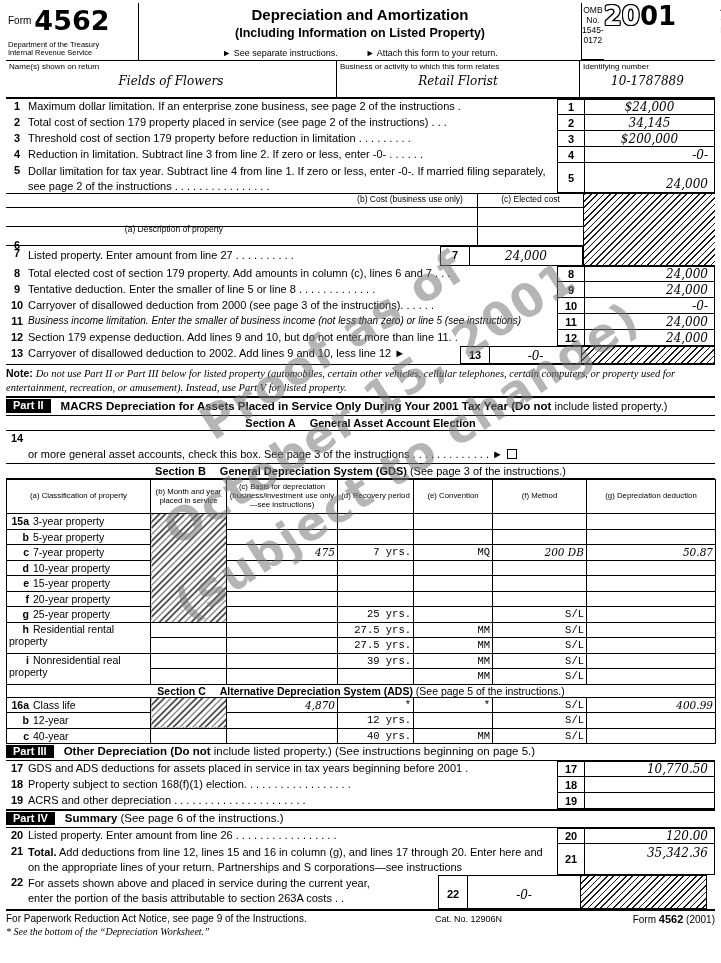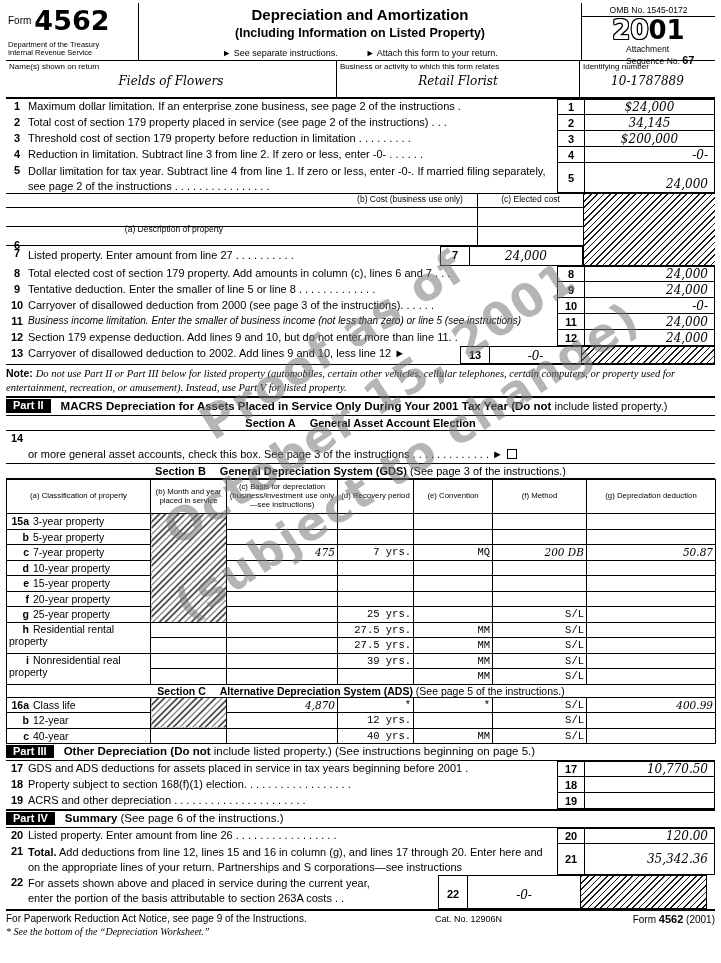--- a/index.html
+++ b/index.html
@@ -21,21 +21,21 @@
   .hdr { display:flex; border-bottom:1px solid #000; height:58px; }
   .hdr-left { width:133px; border-right:1.5px solid #000; padding:2px 2px 0 2px; display:flex; flex-direction:column; justify-content:space-between; }
   .form-line { display:flex; align-items:flex-start; gap:3px; }
   .form-word { font-size:10px; margin-top:10px; }
   .form-num { font-size:27px; font-weight:bold; letter-spacing:0px; font-family:"DejaVu Sans",sans-serif; }
   .dept { font-size:7.5px; line-height:1.15; padding-bottom:2px; }
   .hdr-center { flex:1; text-align:center; padding-top:3px; }
   .hdr-title { font-size:15px; font-weight:bold; }
   .hdr-sub { font-size:12.5px; font-weight:bold; margin-top:3px; }
   .hdr-instr { font-size:9px; margin-top:8px; display:flex; justify-content:center; gap:28px; }
-  .hdr-right { width:134px; border-left:1.5px solid #000; text-align:center; display:flex; flex-direction:column; }
+  .hdr-right { width:134px; border-left:1.5px solid #000; text-align:center; display:flex; flex-direction:row; }
   .omb { font-size:8.5px; padding:2px 0 1px 0; border-bottom:1.5px solid #000; }
   .year { font-size:26px; font-weight:bold; font-family:"DejaVu Sans",sans-serif; line-height:1.05; }
   .year .outline { color:#fff; text-shadow:-1px -1px 0 #000,1px -1px 0 #000,-1px 1px 0 #000,1px 1px 0 #000,0 1px 0 #000,0 -1px 0 #000,1px 0 0 #000,-1px 0 0 #000; }
   .attach { font-size:8.5px; text-align:left; padding-left:8px; line-height:1.2;margin-left:36px; }
   .attach .seq-num { font-size:11px; font-weight:bold; }
 
   .id-row { display:flex; border-bottom:2px solid #000; height:38px; }
   .id-cell { padding:1px 3px; }
   .id-label { font-size:8px; }
   .id-val { text-align:center; margin-top:3px; }
@@ -469,21 +469,21 @@
   <div class="frow h16">
     <span class="ln">20</span>
     <span class="txt">Listed property. Enter amount from line 26   .   .   .   .   .   .   .   .   .   .   .   .   .   .   .   .   .</span>
     <span class="nbox">20</span>
     <span class="vbox ra hw">120.00</span>
   </div>
   <div class="frow" style="height:31px;">
     <span class="ln">21</span>
     <span class="txt2"><span class="b">Total.</span><span> Add deductions from line 12, lines 15 and 16 in column (g), and lines 17 through 20. Enter here and on the appropriate lines of your return. Partnerships and S corporations—see instructions</span></span>
     <span class="nbox nt">21</span>
-    <span class="vbox nt ra hw" style="align-items:flex-end;padding-bottom:8px;">35,342.36</span>
+    <span class="vbox nt ra hw" style="align-items:flex-end;padding-bottom:14px;">35,342.36</span>
   </div>
   <div class="frow" style="height:34px;">
     <span class="ln">22</span>
     <span class="txt2" style="flex:none;width:410px;">
       <span>For assets shown above and placed in service during the current year,</span><br>
       <span>enter the portion of the basis attributable to section 263A costs   .   .</span>
     </span>
     <span class="ibox" style="padding-top:12px;">22</span>
     <span class="ivbox hw" style="width:113px;padding-top:12px;">-0-</span>
     <span class="hatch l22hatch" style="border:1px solid #000;border-left:none;"></span>

